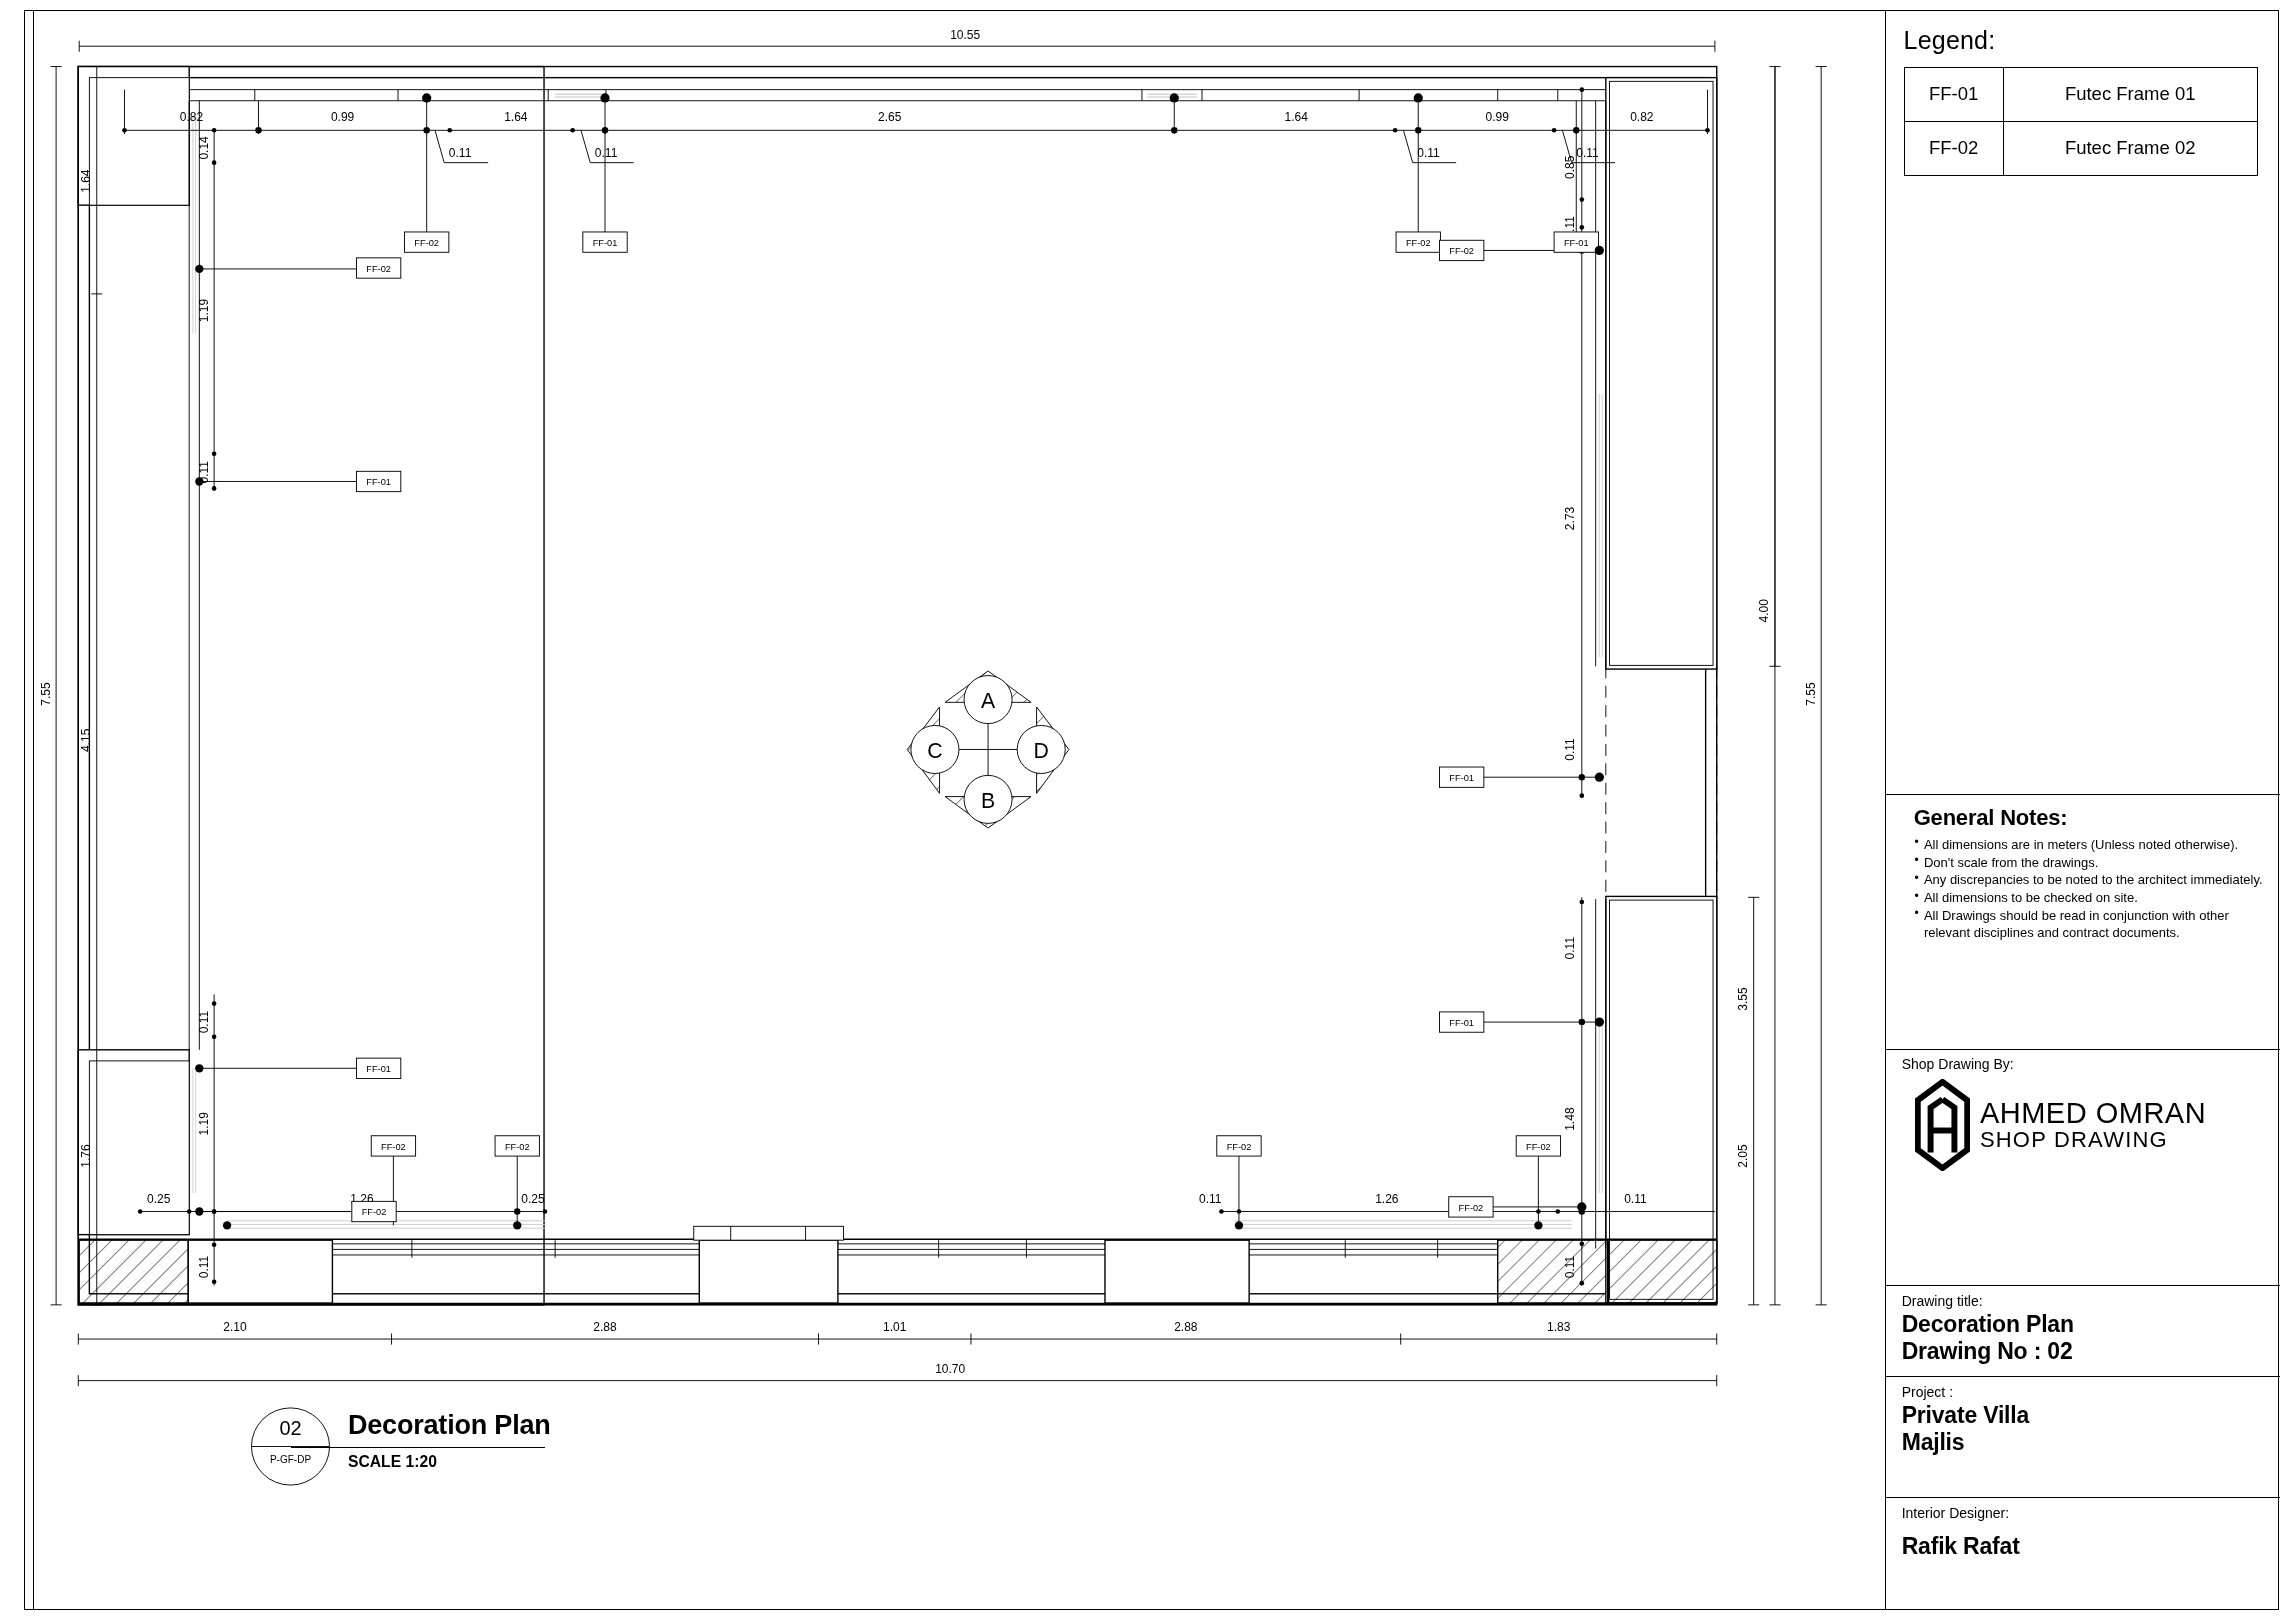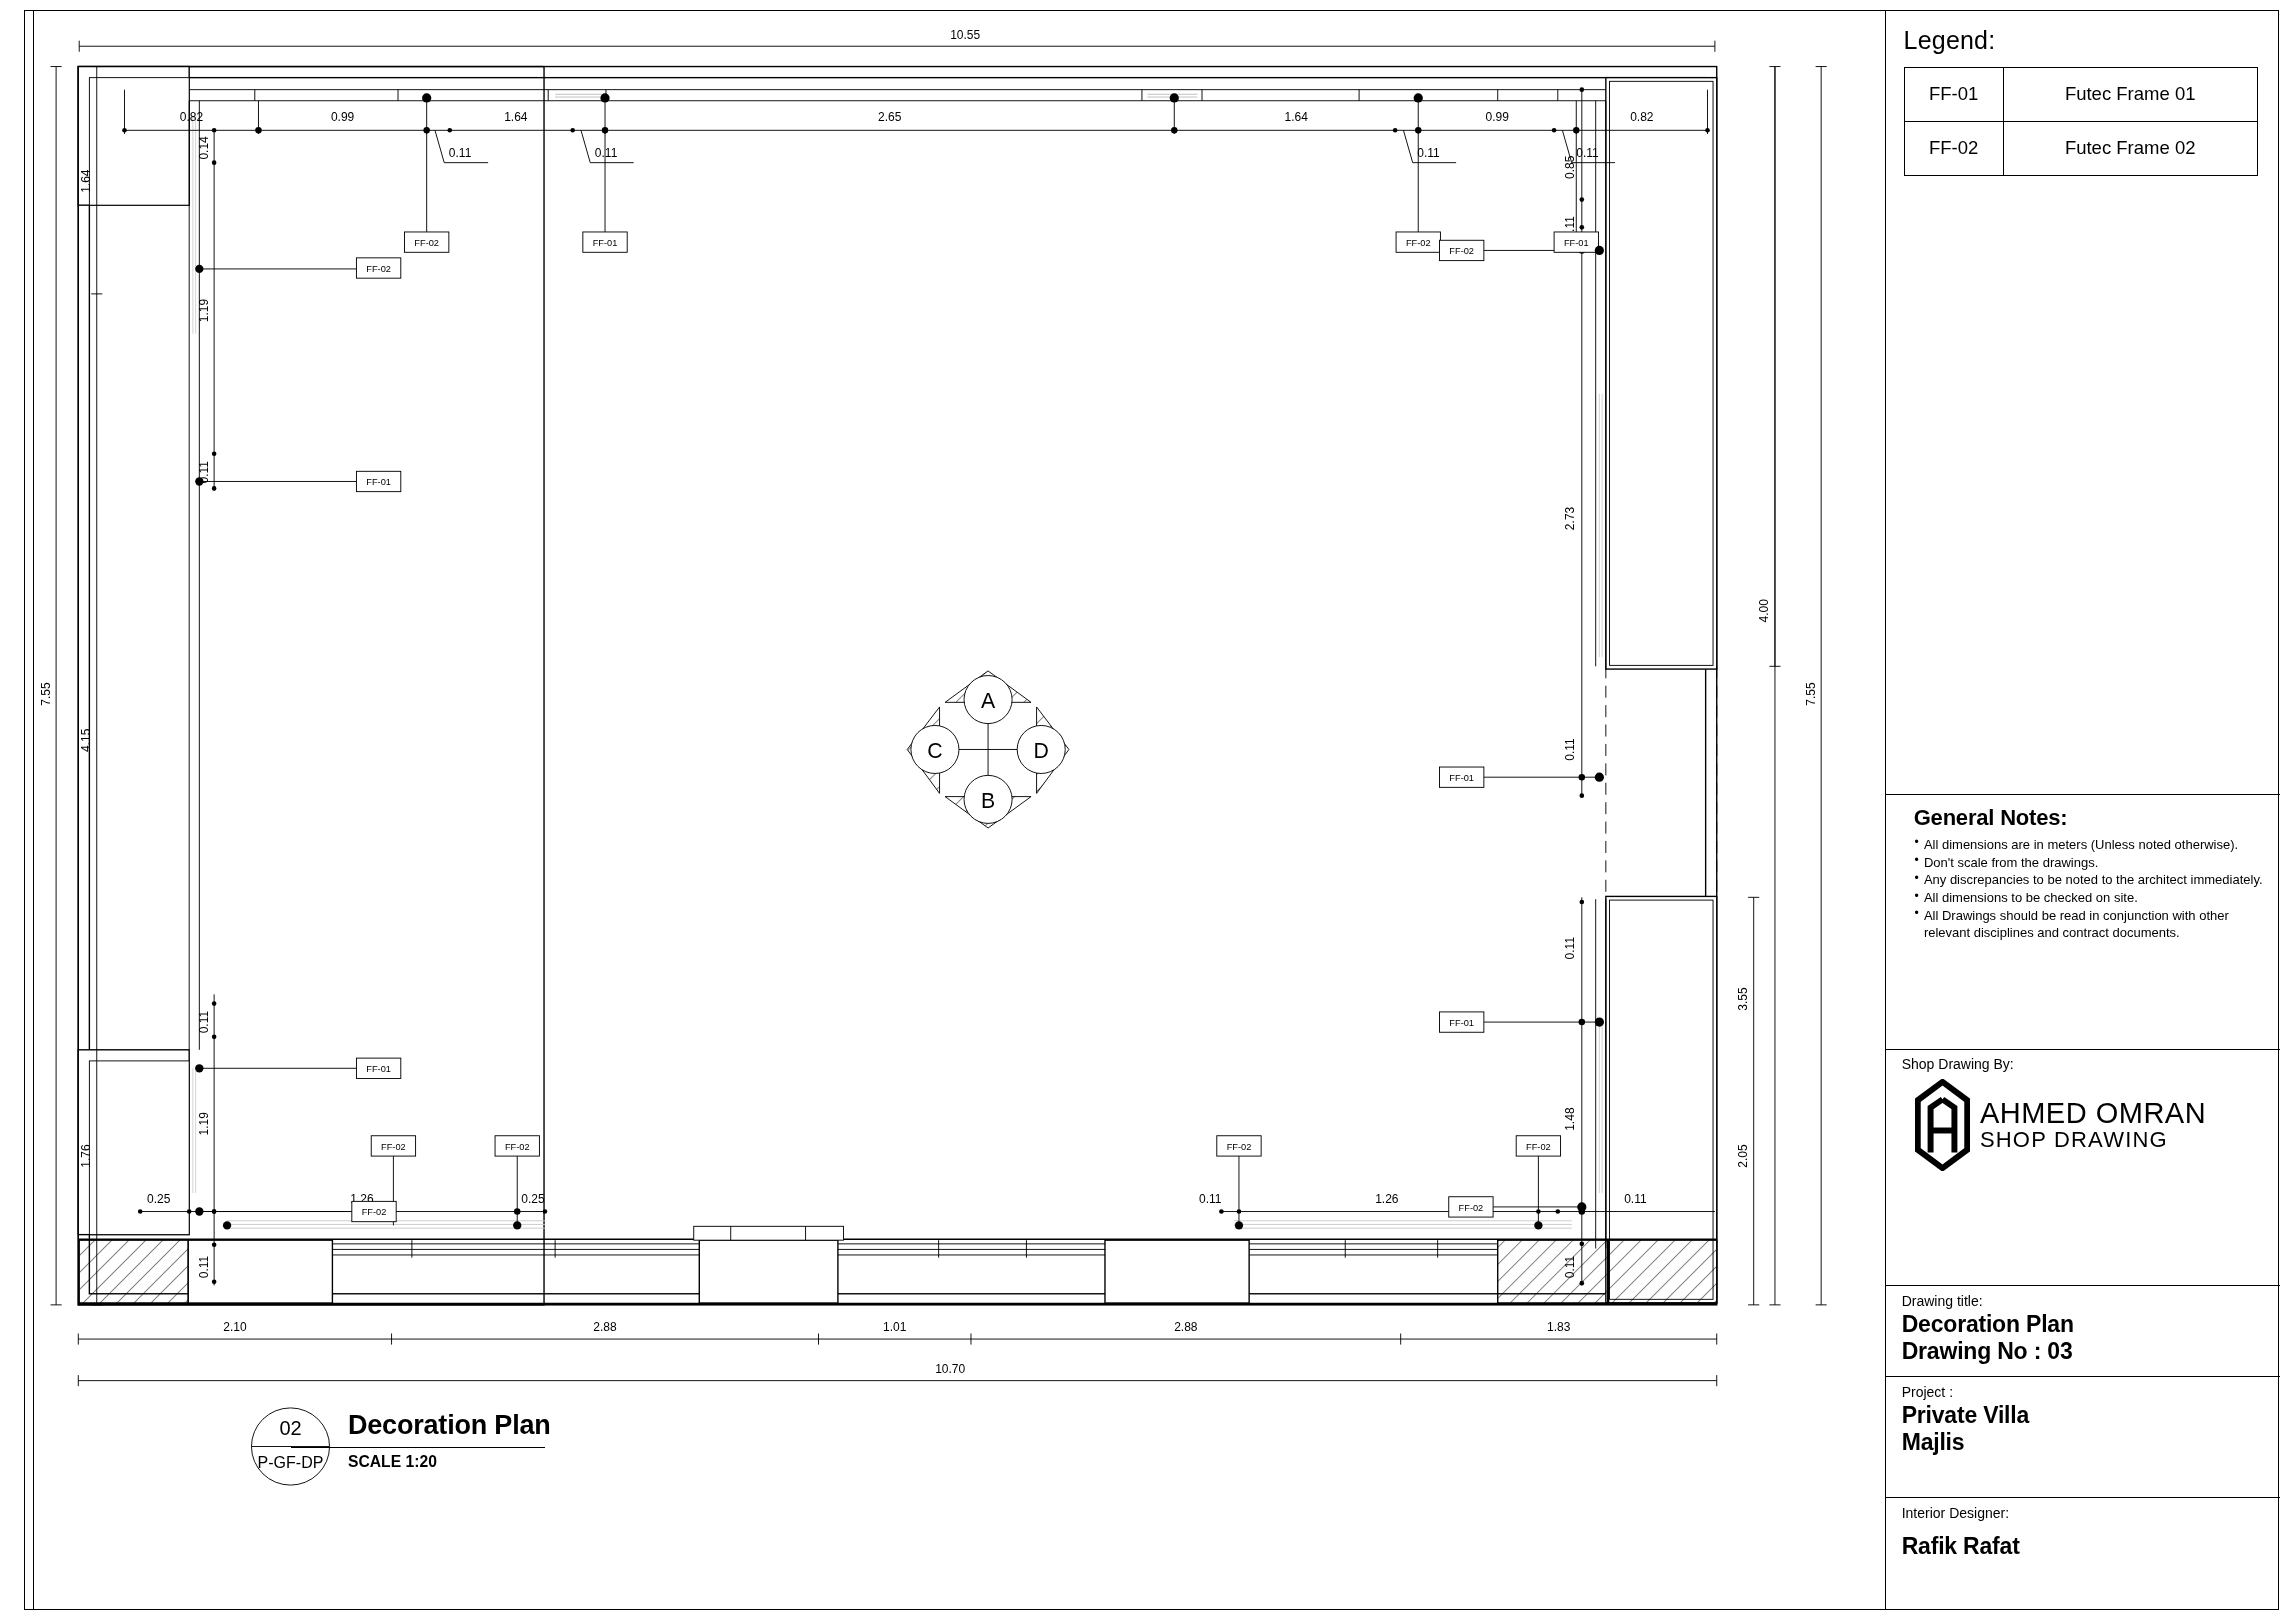--- a/index.html
+++ b/index.html
@@ -198,21 +198,21 @@
     left: 0; top: 11px;
     width: 81px;
     text-align: center;
     font-size: 20px;
   }
   .pl-code {
     position: absolute;
     left: 0; top: 48px;
     width: 81px;
     text-align: center;
-    font-size: 16px;
+    font-size: 10px;
   }
   .pl-rule {
     position: absolute;
     left: 41px; top: 41px;
     width: 254px; height: 0;
     border-top: 0.9px solid #000;
   }
   .pl-title {
     position: absolute;
     left: 98px; top: 3.7px;
@@ -777,21 +777,21 @@
           <div class="logo-text-b">SHOP DRAWING</div>
         </div>
       </div>
     </div>
 
     <div class="panel-divider" style="top:1275px;"></div>
 
     <div id="drawing-title-block">
       <div class="field-label">Drawing title:</div>
       <div class="big-value">Decoration Plan</div>
-      <div class="big-value">Drawing No : 03</div>
+      <div class="big-value">Drawing No : 02</div>
     </div>
 
     <div class="panel-divider" style="top:1366px;"></div>
 
     <div id="project-block">
       <div class="field-label">Project :</div>
       <div class="big-value">Private Villa</div>
       <div class="big-value">Majlis</div>
     </div>
 

